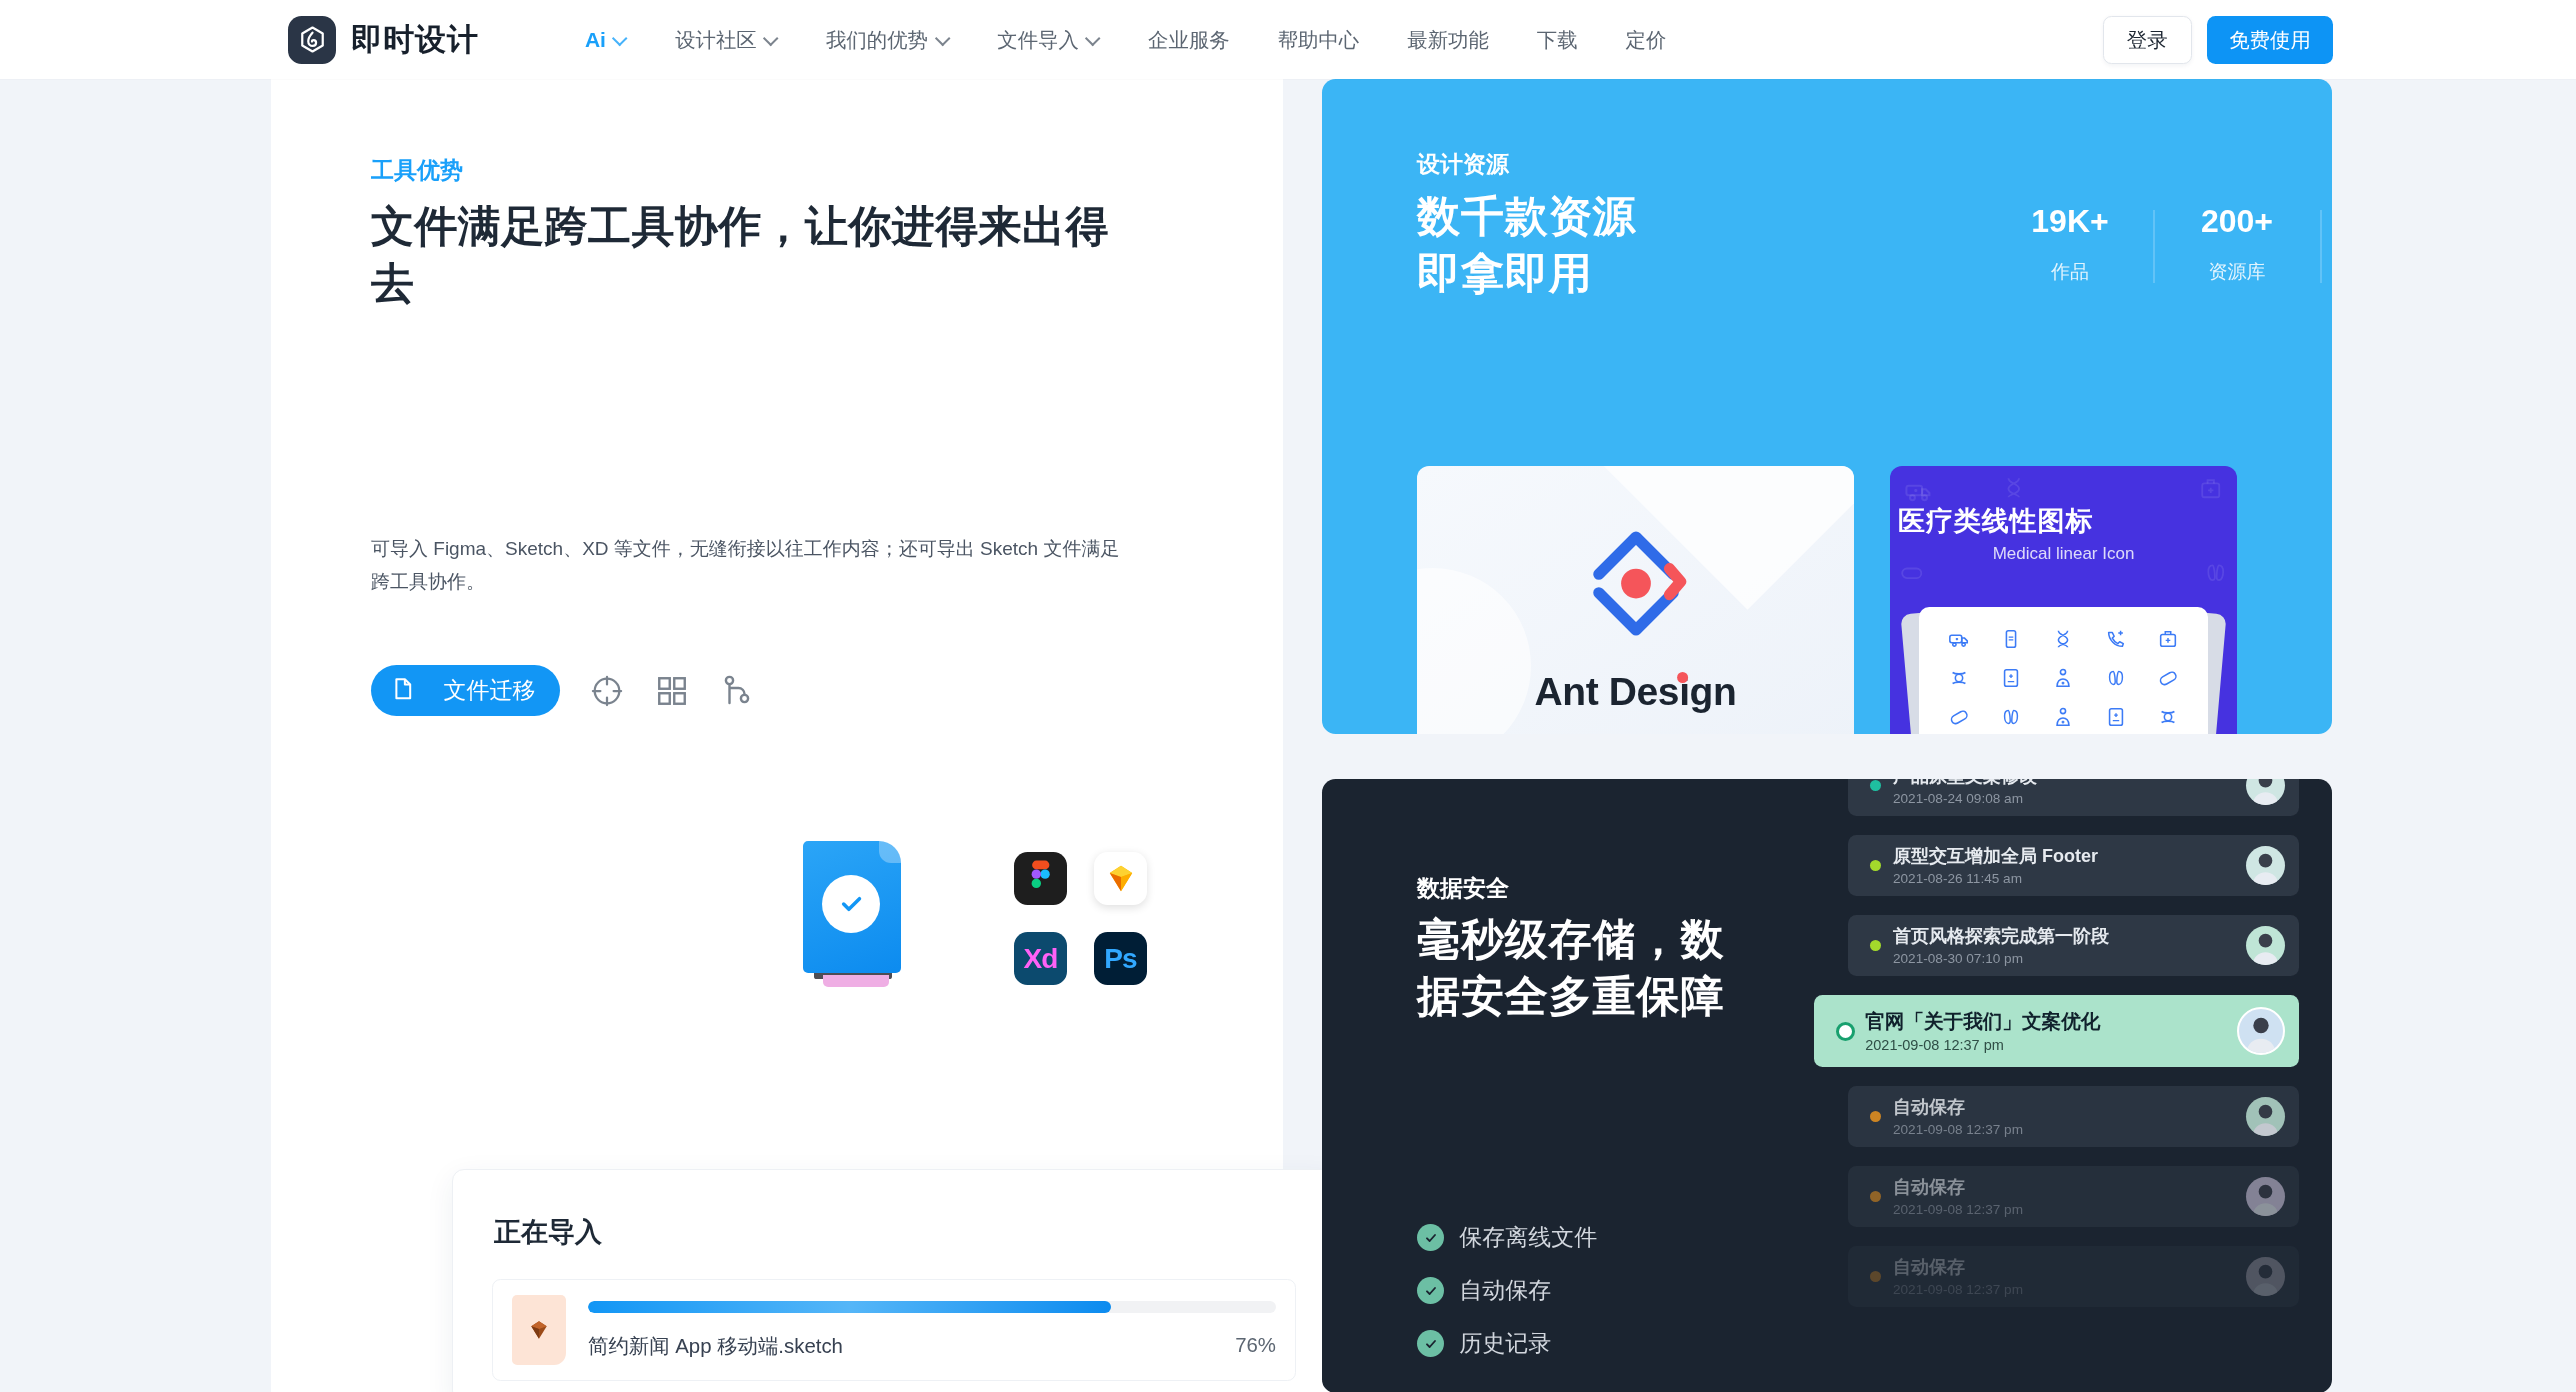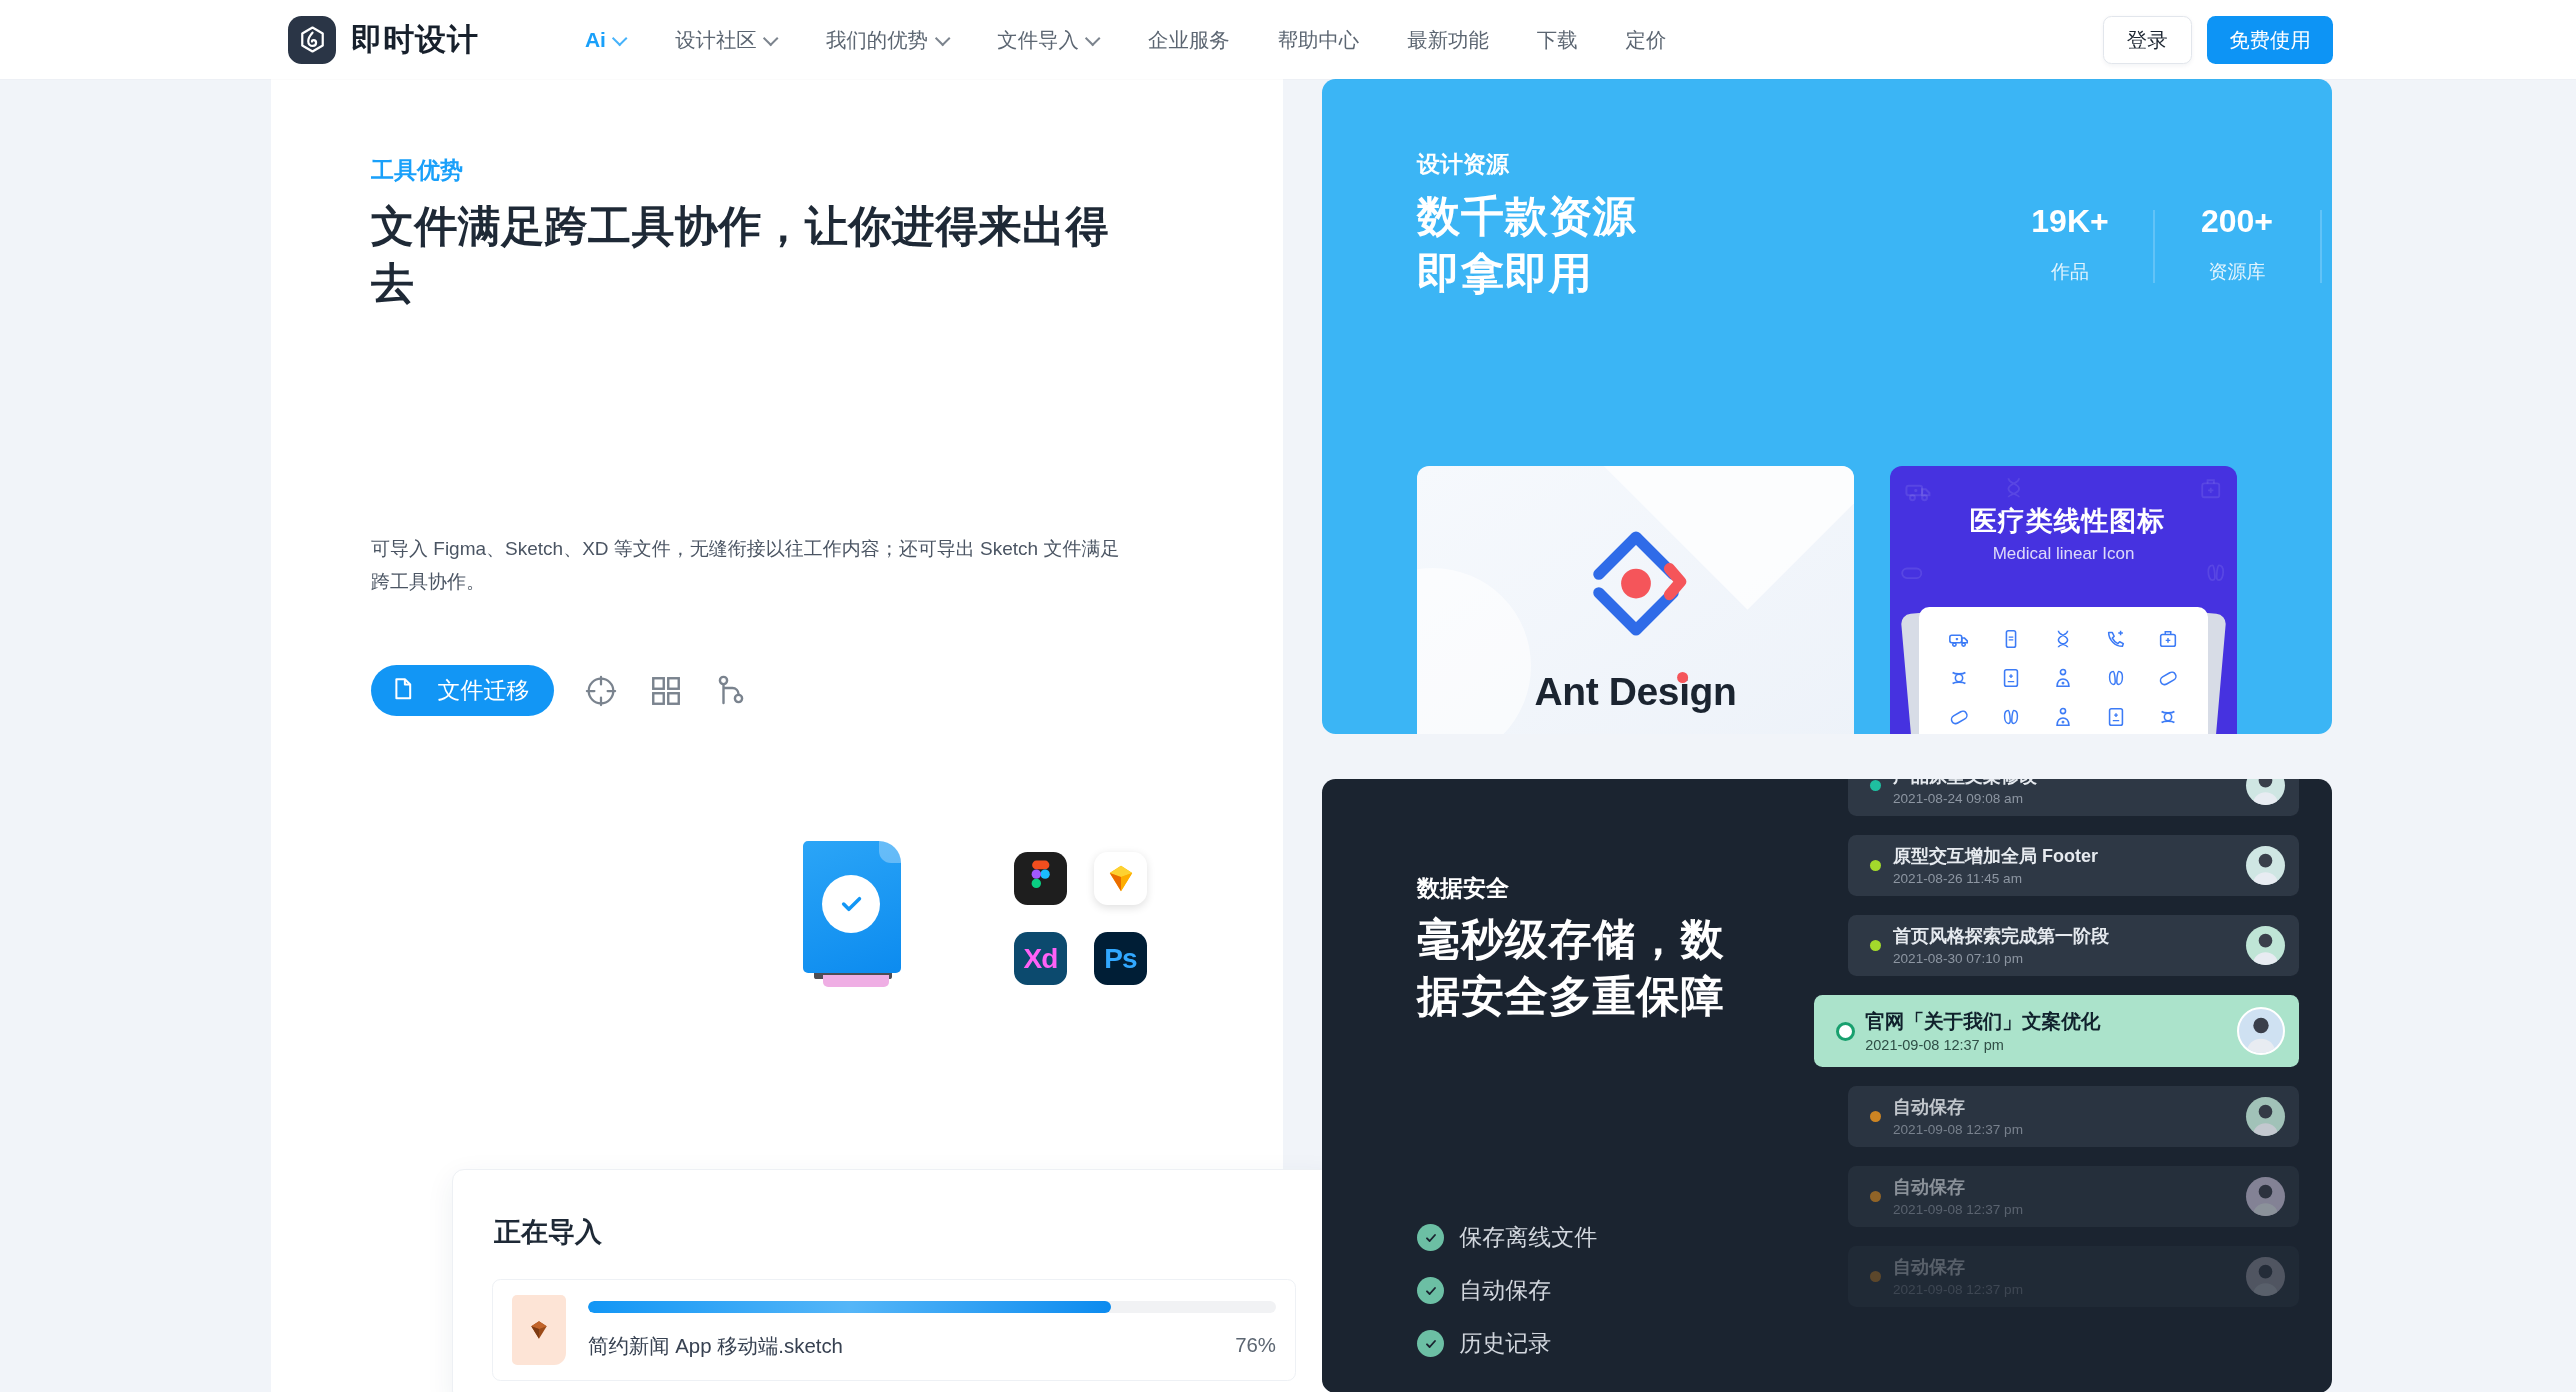--- a/index.html
+++ b/index.html
@@ -68,21 +68,21 @@
     font-size: 43px; line-height: 1.33; font-weight: bold; color: #1E2936;
     letter-spacing: 0.4px;
   }
   .lede {
     position: absolute; left: 100px; top: 454px; width: 749px;
     font-size: 19px; line-height: 1.72; color: #4B5563;
   }
   .action-row { position: absolute; left: 100px; top: 586px; display: flex; align-items: center; gap: 29px; }
   .pill {
     height: 51px; padding: 0 24px 0 19px; border-radius: 25.5px; background: #1296F5;
-    display: flex; align-items: center; gap: 22px; cursor: pointer;
+    display: flex; align-items: center; gap: 28px; cursor: pointer;
   }
   .pill-label { color: #FFFFFF; font-size: 23px; }
   .plain-icon { width: 36px; height: 36px; cursor: pointer; color: #6B7480; }
 
   
   .illus { position: absolute; left: 477px; top: 749px; width: 596px; height: 306px; }
   .bigfile { position: absolute; left: 55px; top: 12.8px; width: 100px; height: 146px; }
   .bigfile .shadow1 { position: absolute; left: 11px; top: 126px; width: 78px; height: 12px; background: #4D4D55; border-radius: 2.6px; }
   .bigfile .shadow2 { position: absolute; left: 19.6px; top: 134px; width: 66px; height: 12px; background: #EFAEE4; border-radius: 0 0 5.1px 5.1px; }
   .bigfile .page {
@@ -143,21 +143,21 @@
   }
   .card-ant .blob { position: absolute; left: -82px; top: 102px; width: 196px; height: 196px; border-radius: 50%; background: rgba(255,255,255,.6); }
   .card-ant .vshape { position: absolute; right: 8.5px; top: -94px; width: 221px; height: 187px; background: #FFFFFF; transform: rotate(45deg); opacity: .75; }
   .ant-logo { position: absolute; left: 50%; top: 58px; transform: translateX(-50%); }
   .ant-word { position: absolute; left: 50%; top: 204px; transform: translateX(-50%); font-size: 39px; font-weight: bold; color: #1B2430; letter-spacing: -0.4px; white-space: nowrap; }
   .ant-word .dot { position: absolute; right: 48px; top: 1.7px; width: 11px; height: 11px; border-radius: 50%; background: #F5555A; }
   .card-med {
     position: absolute; left: 568px; top: 387px; width: 347px; height: 289px;
     background: #4632E0; border-radius: 12px; overflow: hidden;
   }
-  .med-title { position: absolute; left: 8px; right: 0; top: 37px; text-align: center; font-size: 27px; font-weight: bold; color: #FFFFFF; letter-spacing: 0.9px; }
+  .med-title { position: absolute; left: 8px; right: 0; top: 37px; font-size: 27px; font-weight: bold; color: #FFFFFF; letter-spacing: 0.9px; }
   .med-sub { position: absolute; left: 0; right: 0; top: 78px; text-align: center; font-size: 17px; color: rgba(255,255,255,.82); }
   .med-sheet { position: absolute; border-radius: 10.2px 10.2px 0 0; bottom: 0; }
   .sheet-back-l { left: 17px; bottom: -8.5px; width: 77px; height: 153px; background: #D7DCE6; transform: rotate(-5deg); }
   .sheet-back-r { right: 17px; bottom: -8.5px; width: 77px; height: 153px; background: #D7DCE6; transform: rotate(5deg); }
   .sheet-front {
     left: 29px; right: 29px; bottom: -15.3px; height: 163px; background: #FFFFFF;
     display: grid; grid-template-columns: repeat(5,1fr); align-content: start;
     padding: 20.4px 13.6px 0; gap: 17px 0;
   }
   .med-cell { display: flex; align-items: center; justify-content: center; color: #3C7BF6; }

